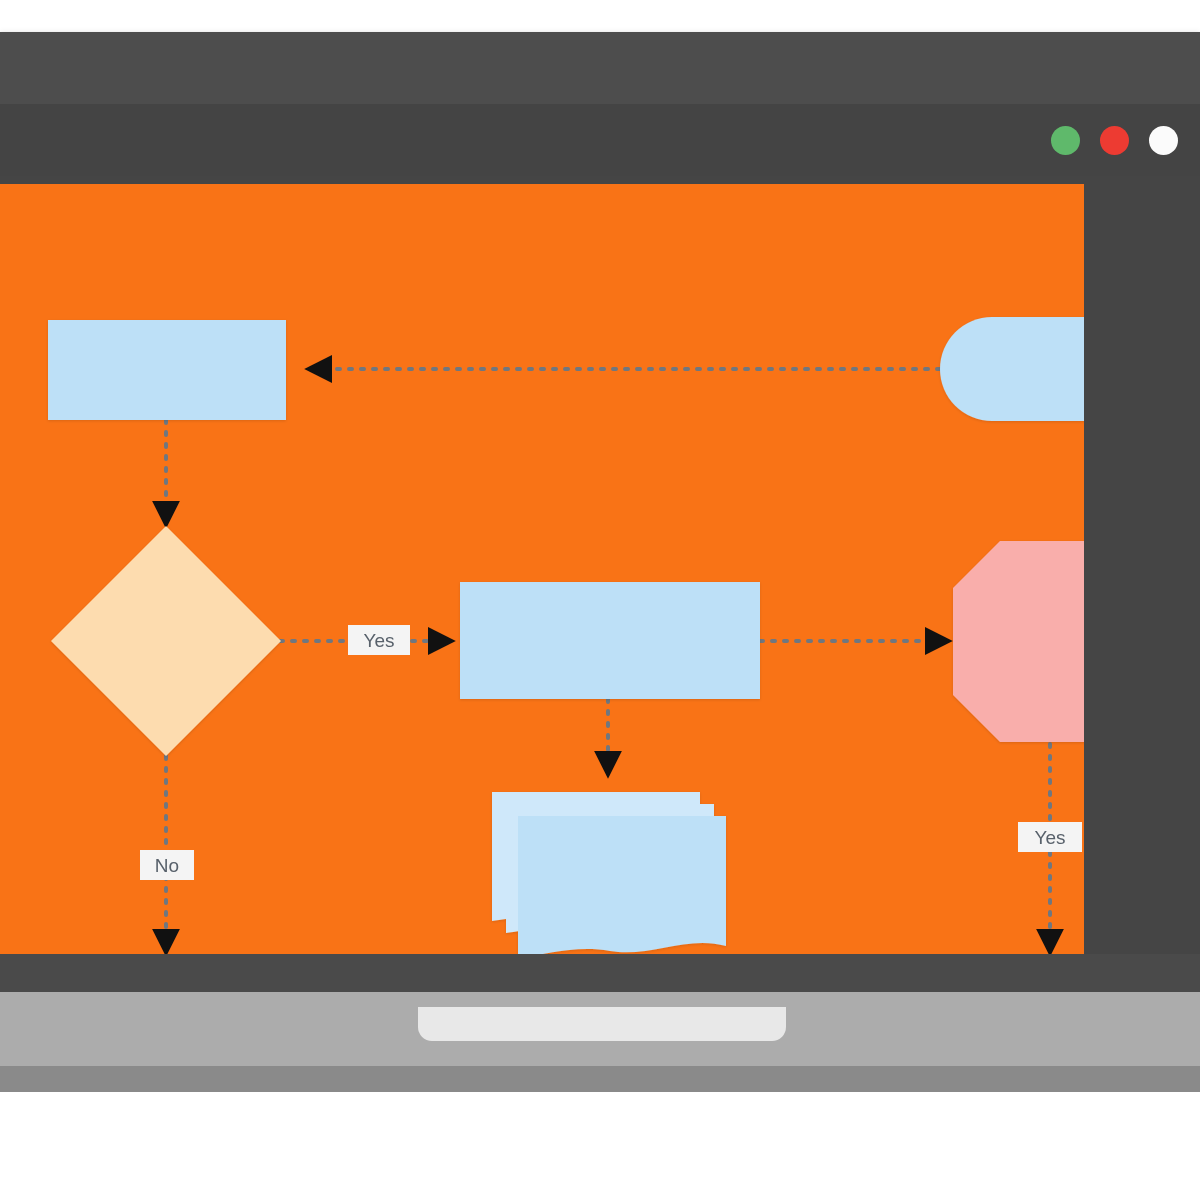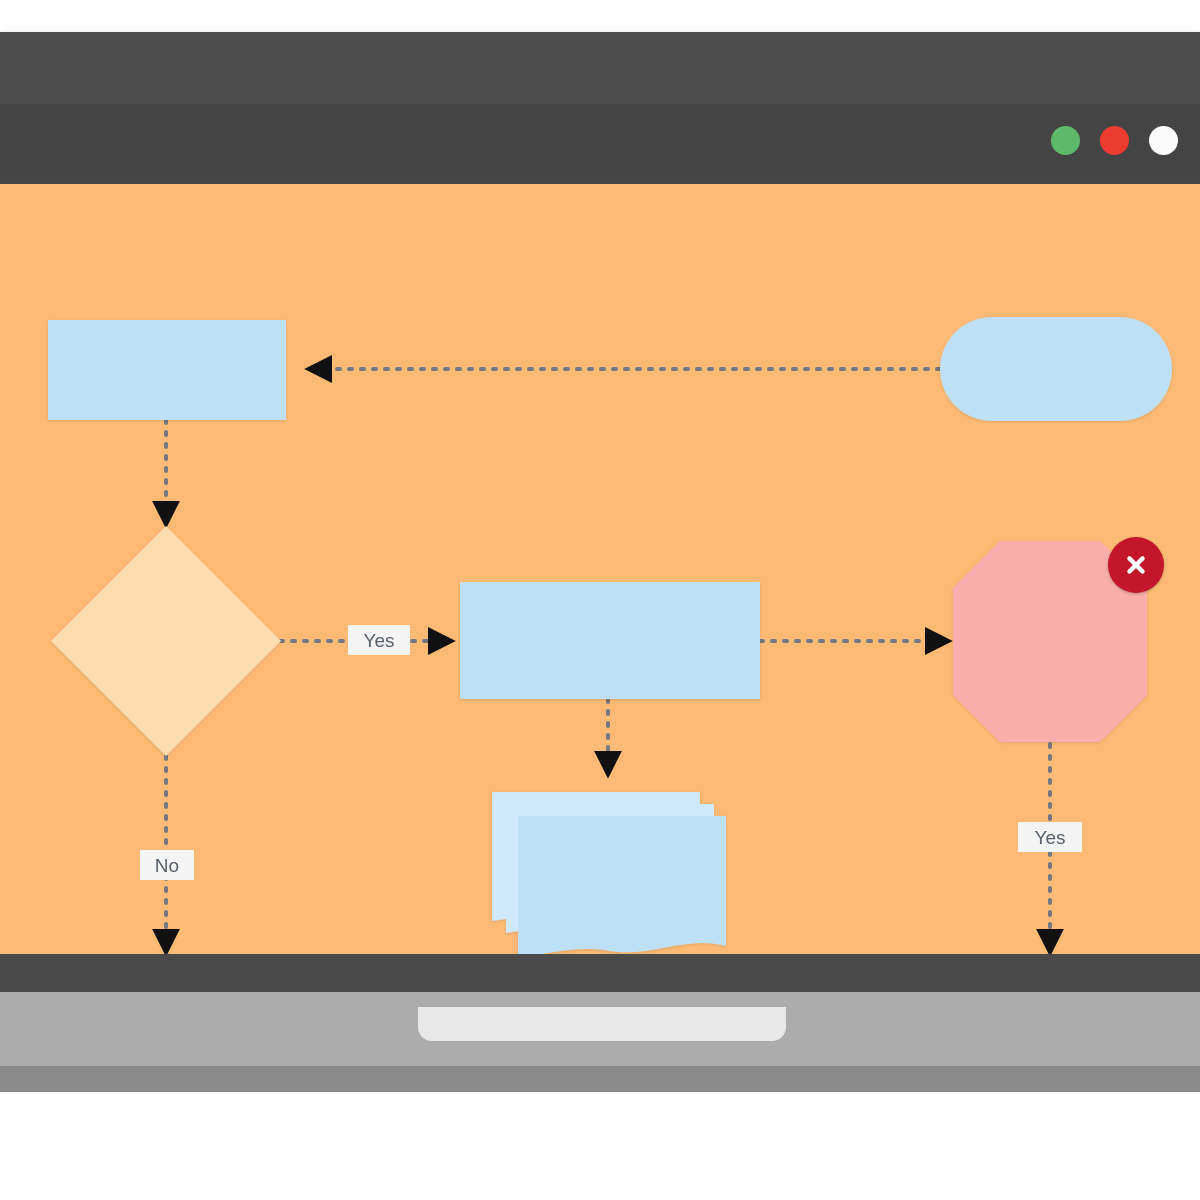--- a/index.html
+++ b/index.html
@@ -65,23 +65,23 @@
   }
   .tl-green  { background: #5fb96b; }
   .tl-red    { background: #ed3b32; }
   .tl-white  { background: #fbfbfb; }
 
   
   .canvas {
     position: absolute;
     left: 0;
     top: 152px;
-    width: 1200px;
+    width: 1084px;
     height: 798px;
-    background: #fdba74;
+    background: #f97316;
     overflow: hidden;
   }
   .canvas-svg {
     position: absolute;
     left: 0; top: 0;
     width: 1200px;
     height: 798px;
     display: block;
   }
 

